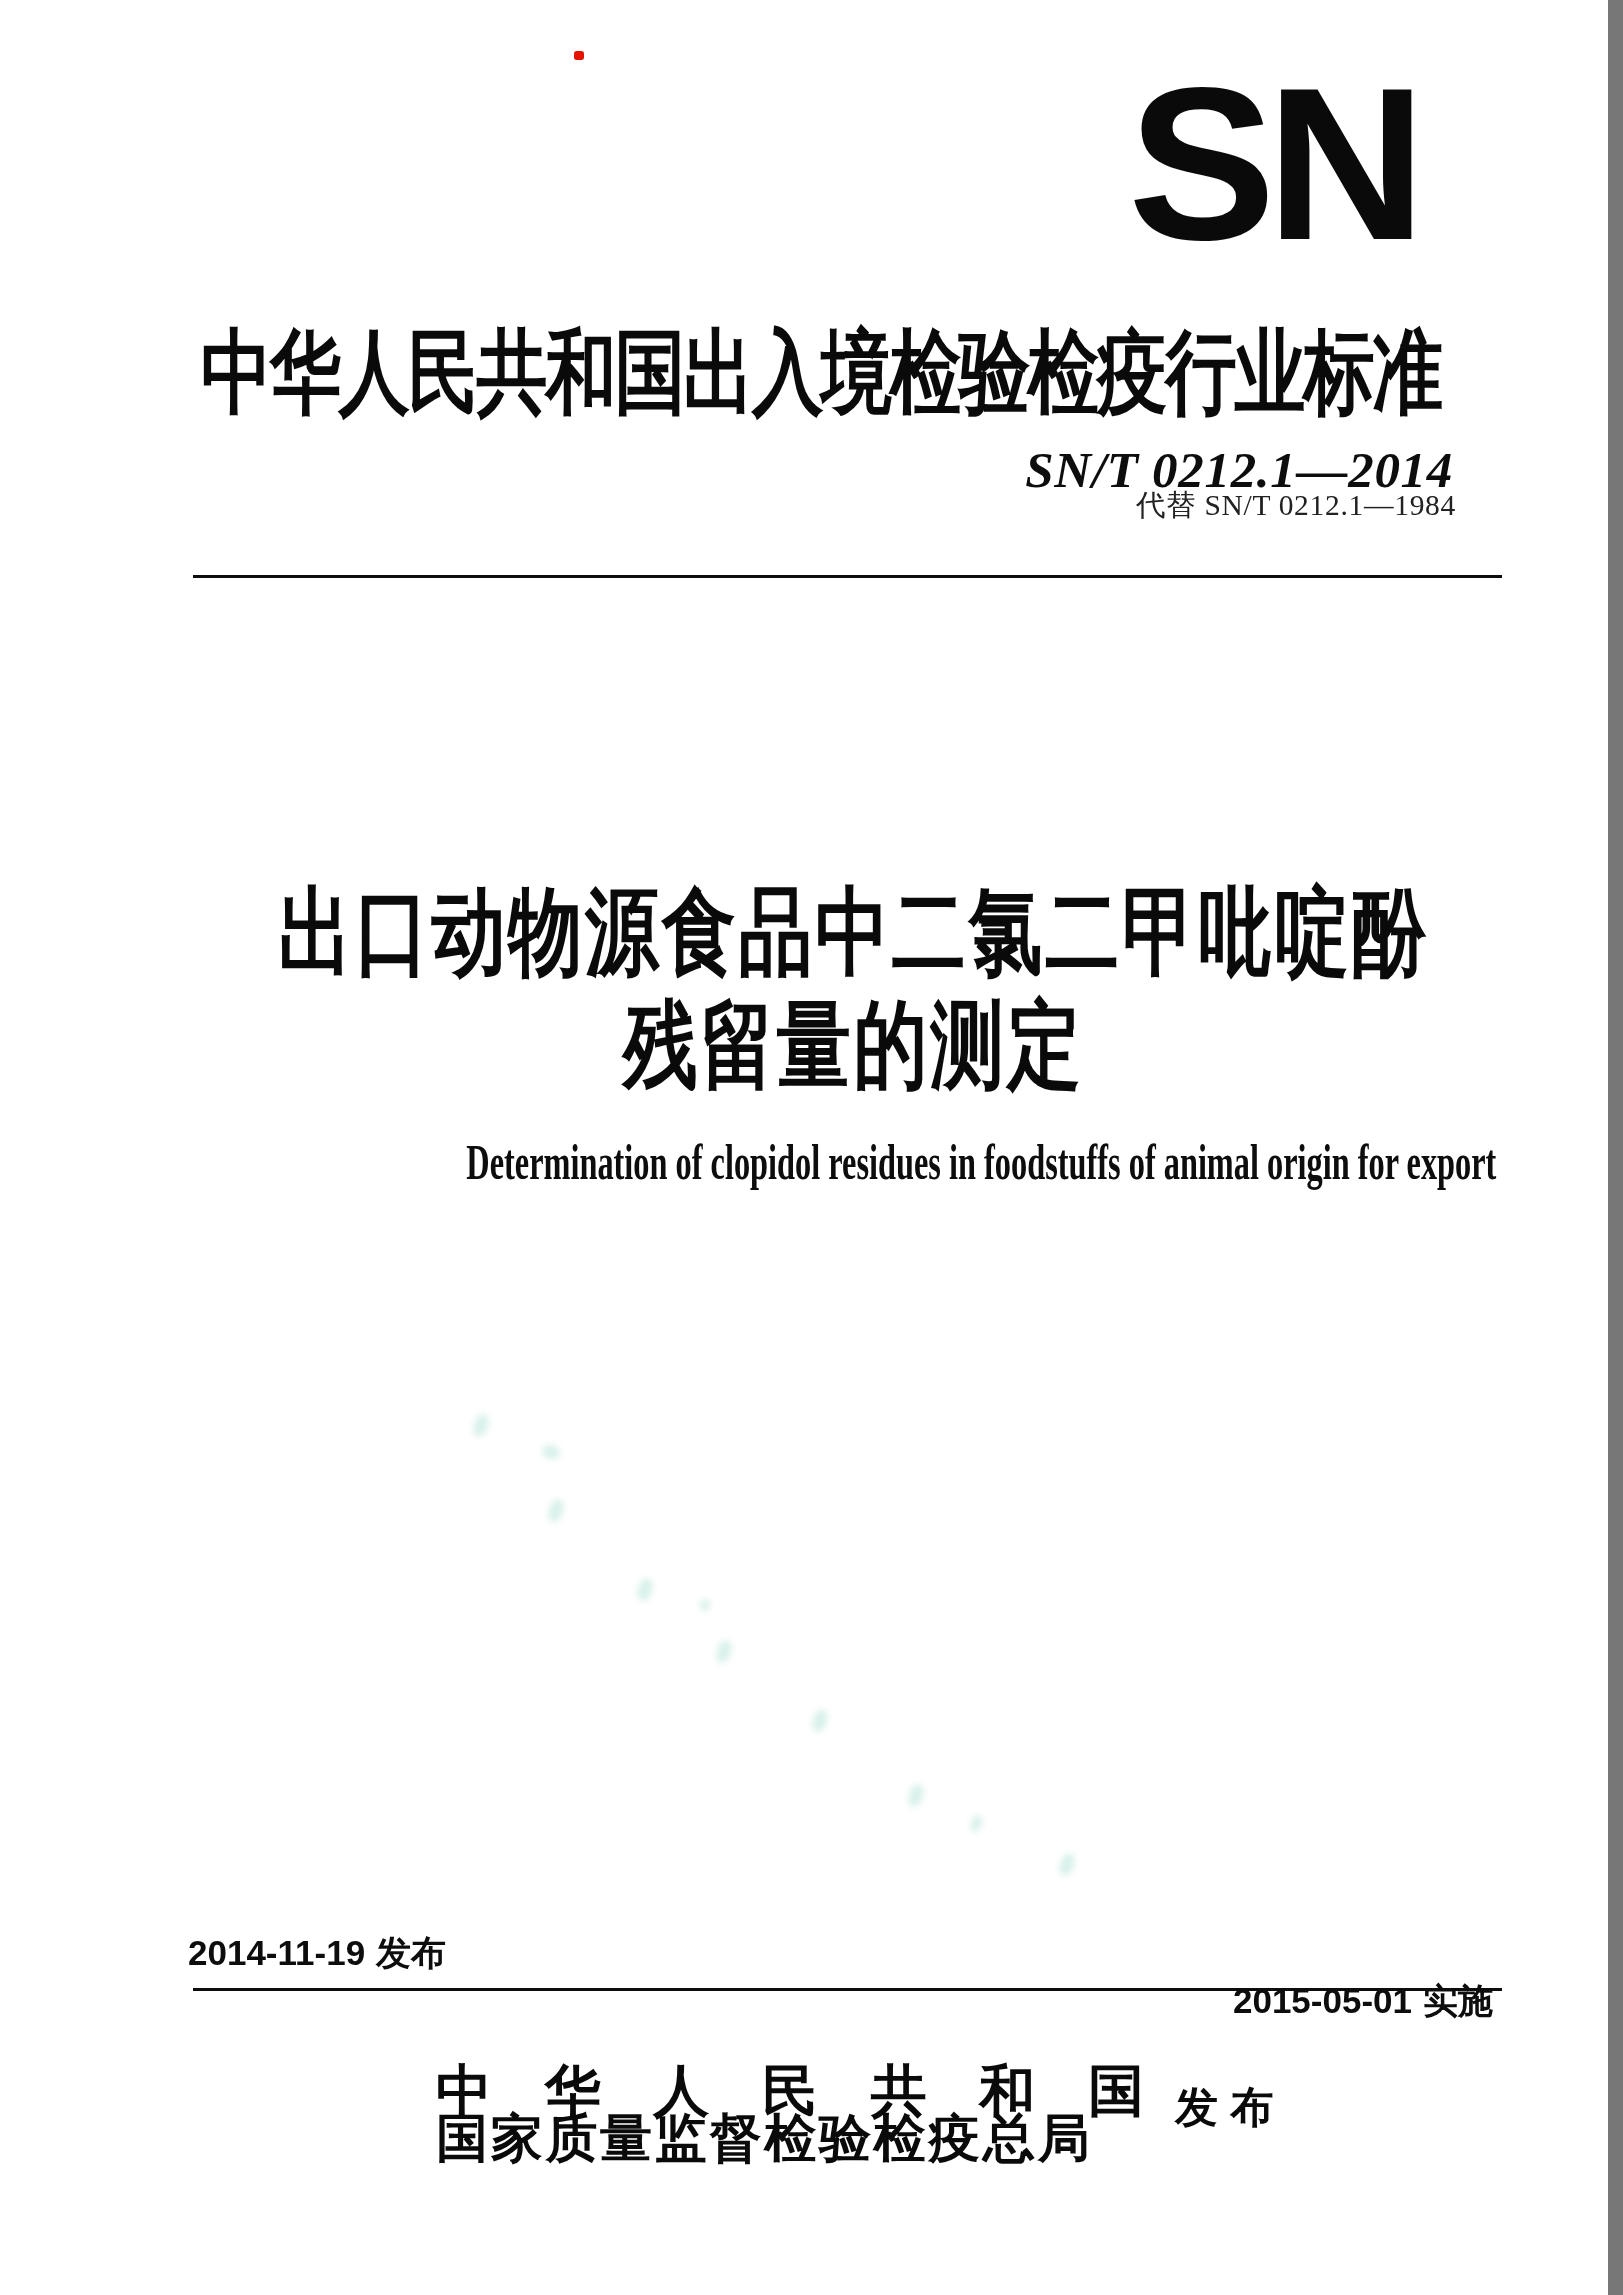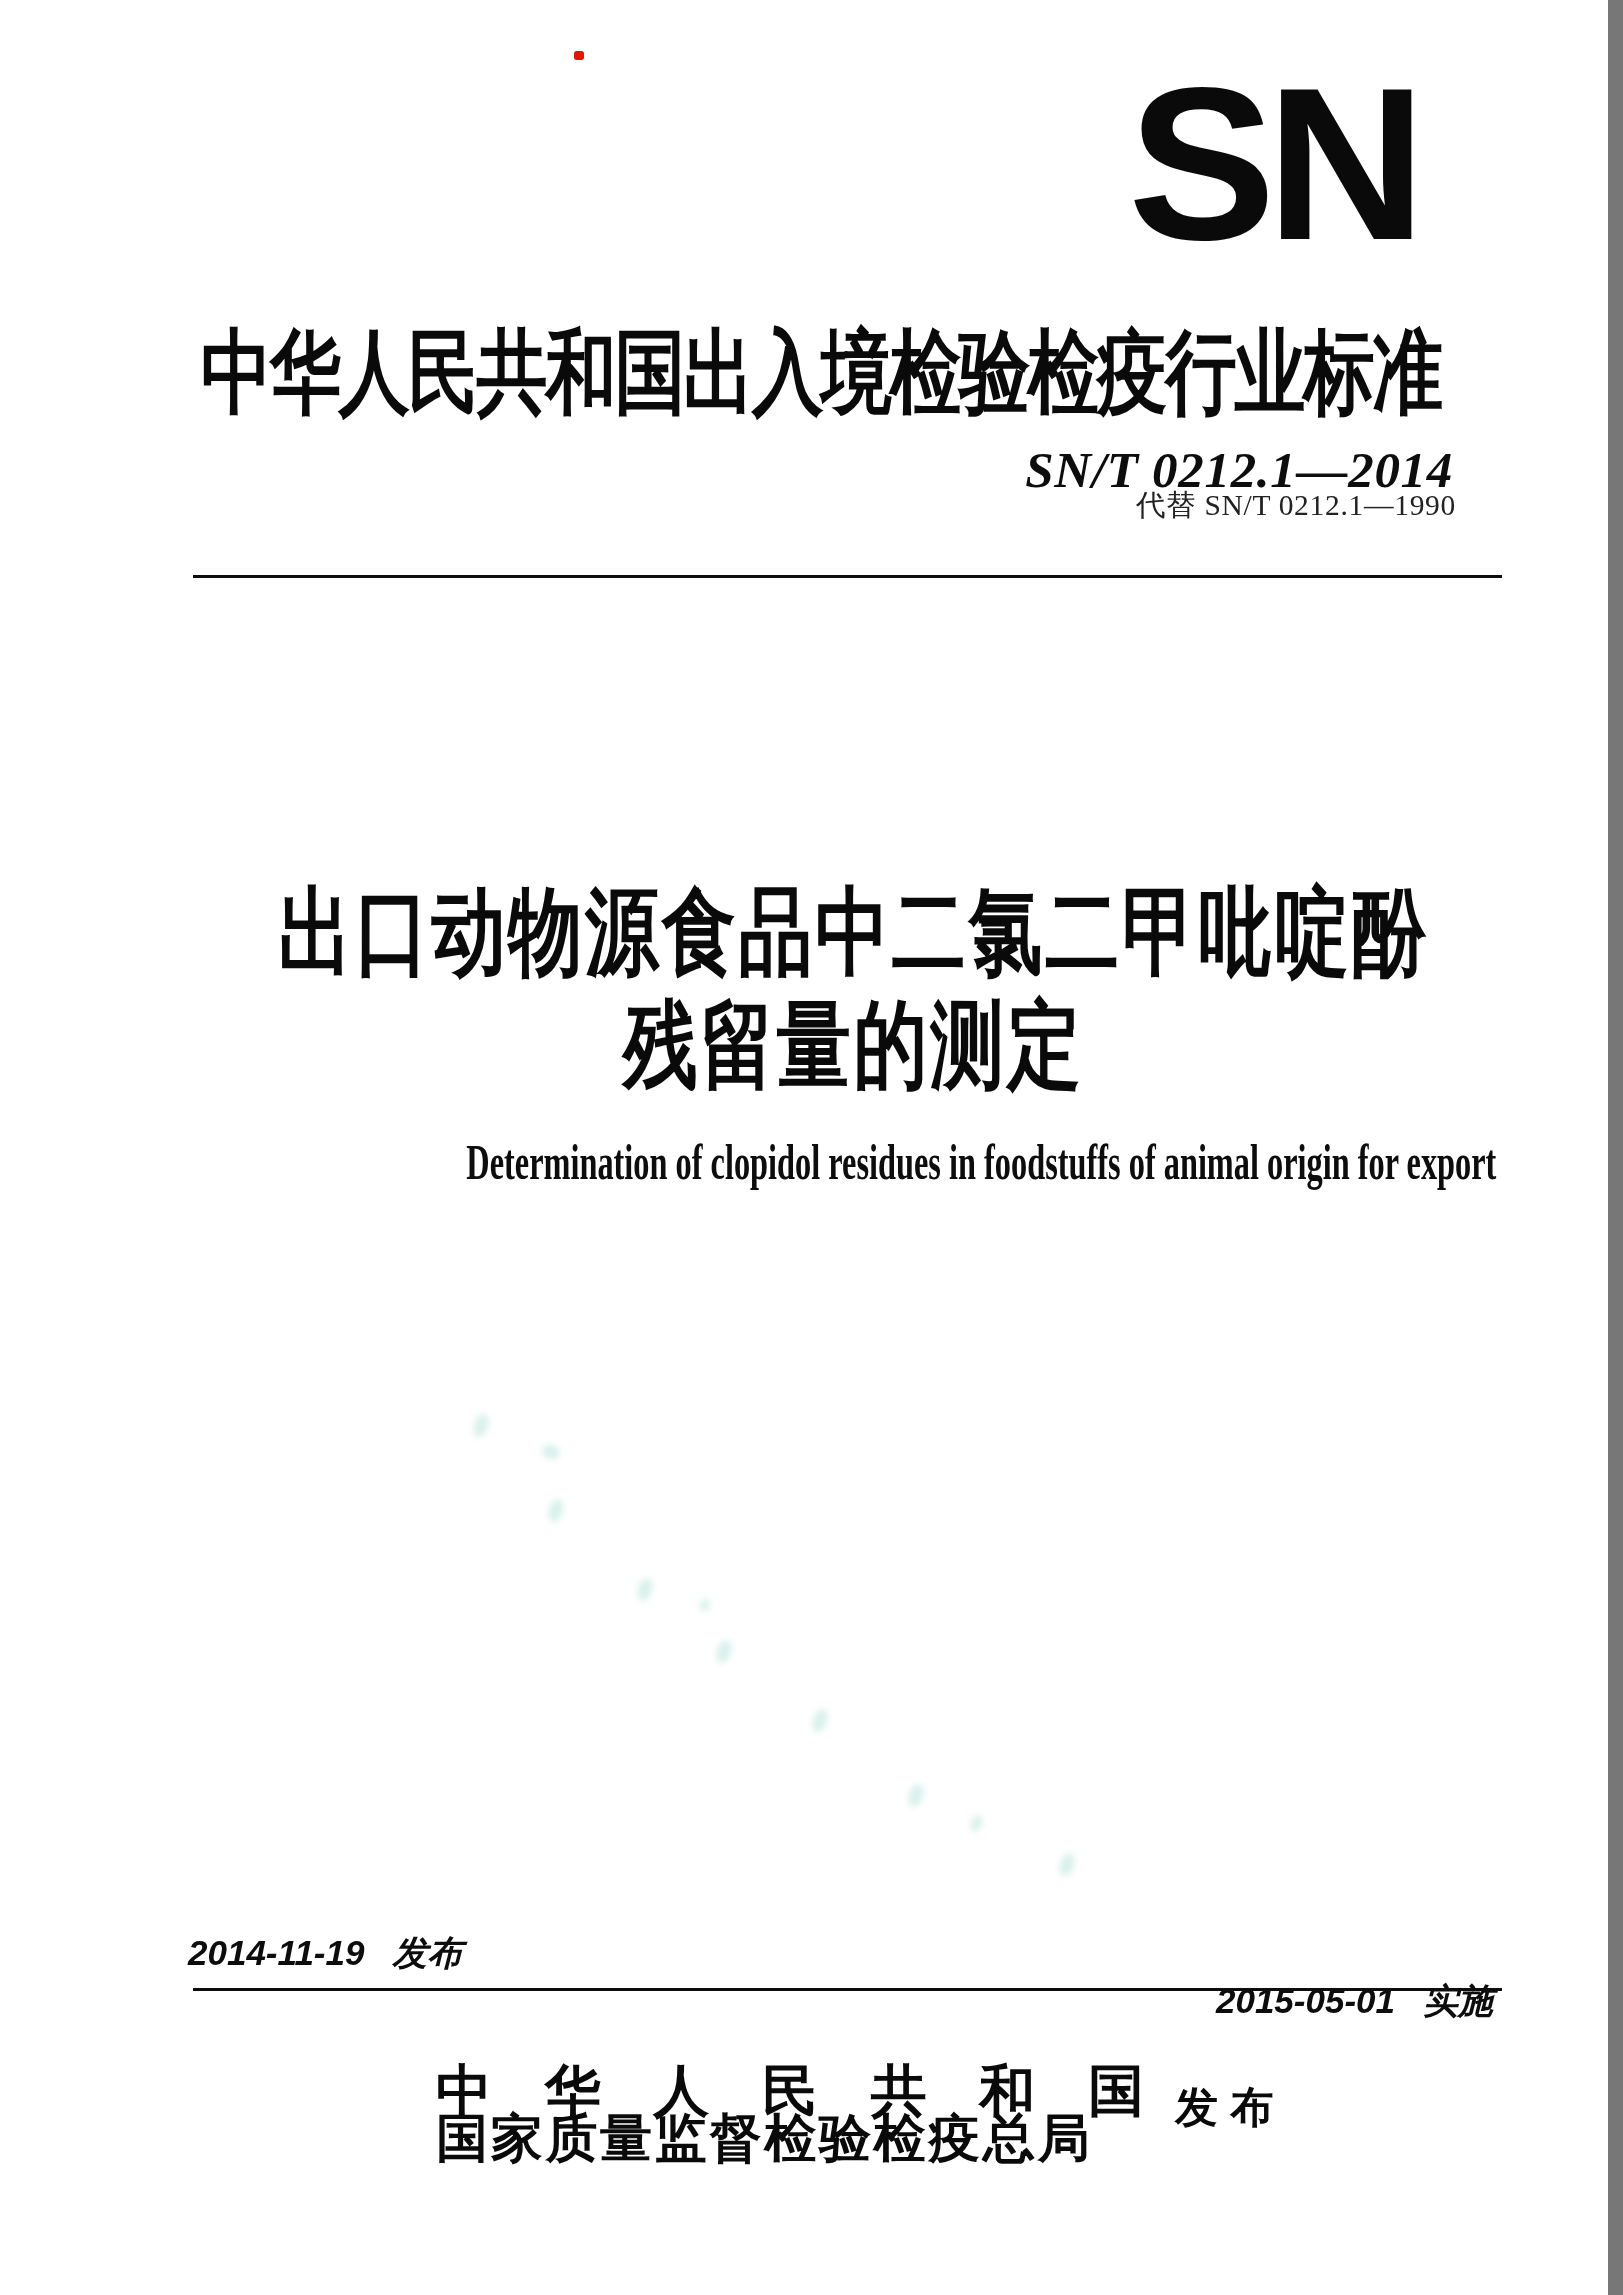--- a/index.html
+++ b/index.html
@@ -64,23 +64,23 @@
   }
   .en-title>span{
     display:inline-block;white-space:nowrap;
     font-family:"Liberation Serif", serif;
     font-weight:bold;font-size:49px;line-height:1;
     transform:scale(0.66,1.05);transform-origin:center top;
     color:#0d0d0d;
   }
   .date-row{
     position:absolute;top:1935px;
-    display:flex;align-items:baseline;gap:28px;
+    display:flex;align-items:baseline;gap:11px;
     font-size:35px;font-weight:bold;line-height:1;
-    color:#0d0d0d;white-space:nowrap;font-style:italic;
+    color:#0d0d0d;white-space:nowrap;
   }
   .date-left{left:188px;}
   .date-right{right:115px;margin-top:48px;}
   .pub-line1{
     position:absolute;left:436px;top:2063px;width:708px;
     display:flex;justify-content:space-between;
     font-size:56px;font-weight:bold;line-height:1;color:#0a0a0a;
   }
   .pub-line2{
     position:absolute;left:436px;top:2112px;
@@ -105,21 +105,21 @@
 
 <div class="page">
 
   <div class="red-mark" style="background: rgb(229, 20, 0);"></div>
 
   <div class="sn-logo">SN</div>
 
   <div class="heading">中华人民共和国出入境检验检疫行业标准</div>
 
   <div class="std-no">SN/T 0212.1—2014</div>
-  <div class="std-replaces">代替 SN/T 0212.1—1990</div>
+  <div class="std-replaces">代替 SN/T 0212.1—1984</div>
 
   <div class="rule rule-top"></div>
 
   <div class="cn-title">
     <div>出口动物源食品中二氯二甲吡啶酚</div>
     <div>残留量的测定</div>
   </div>
 
   <div class="en-title">
     <span>Determination of clopidol residues in foodstuffs of animal origin for export</span>

